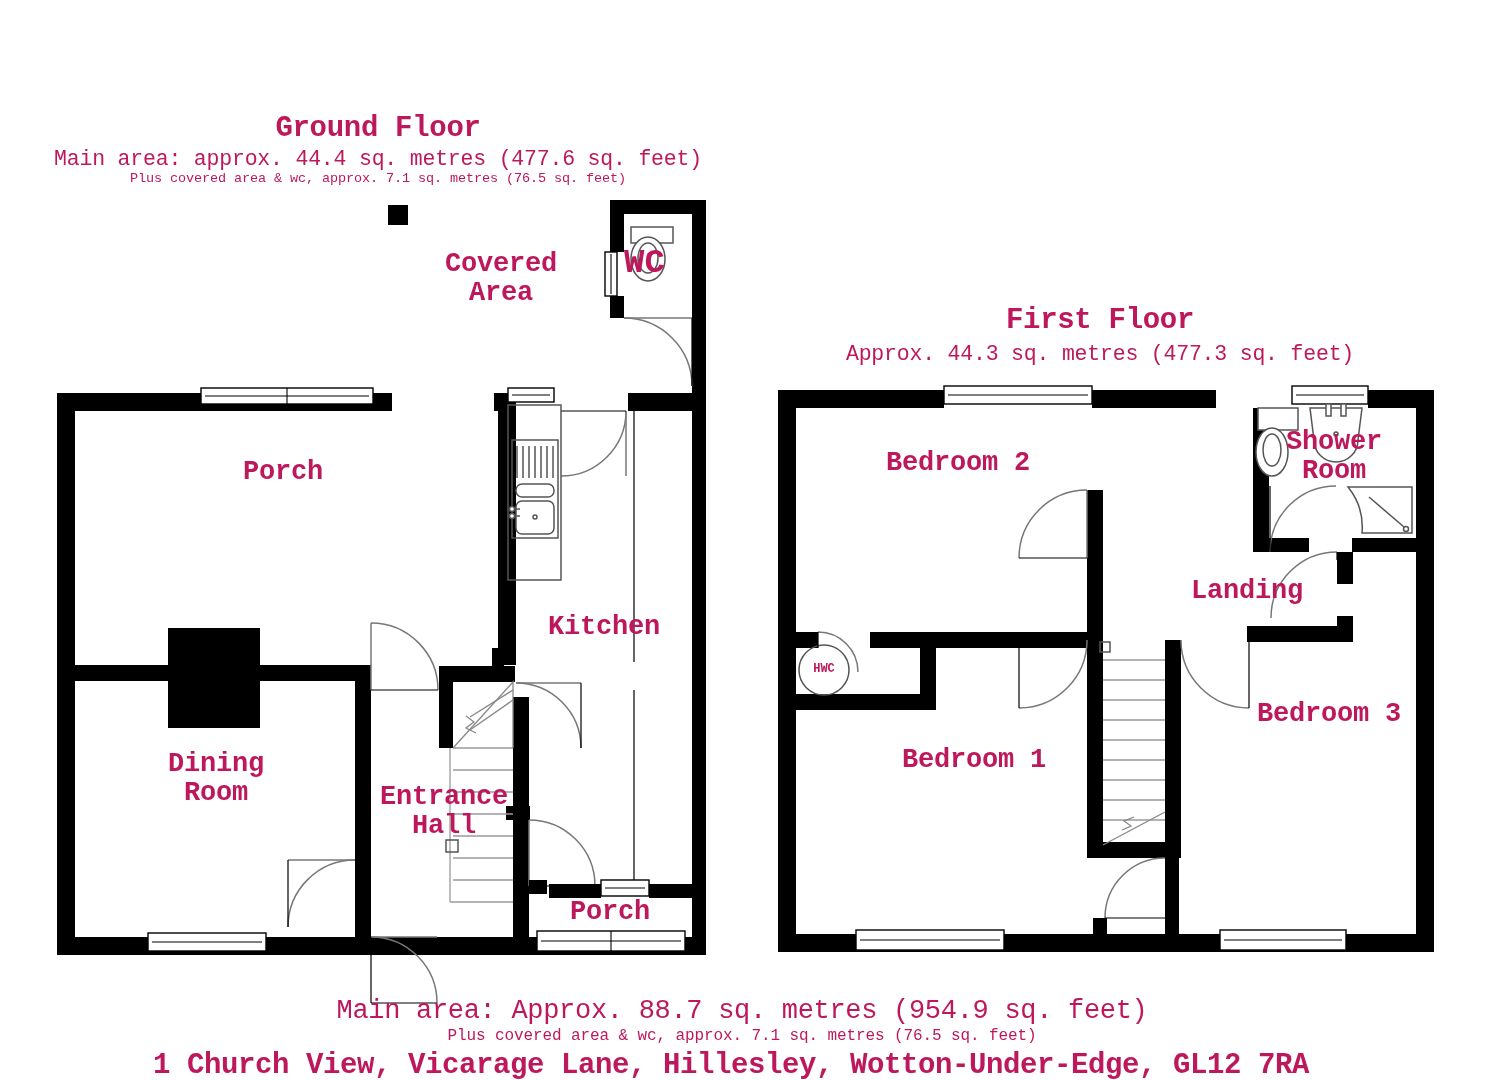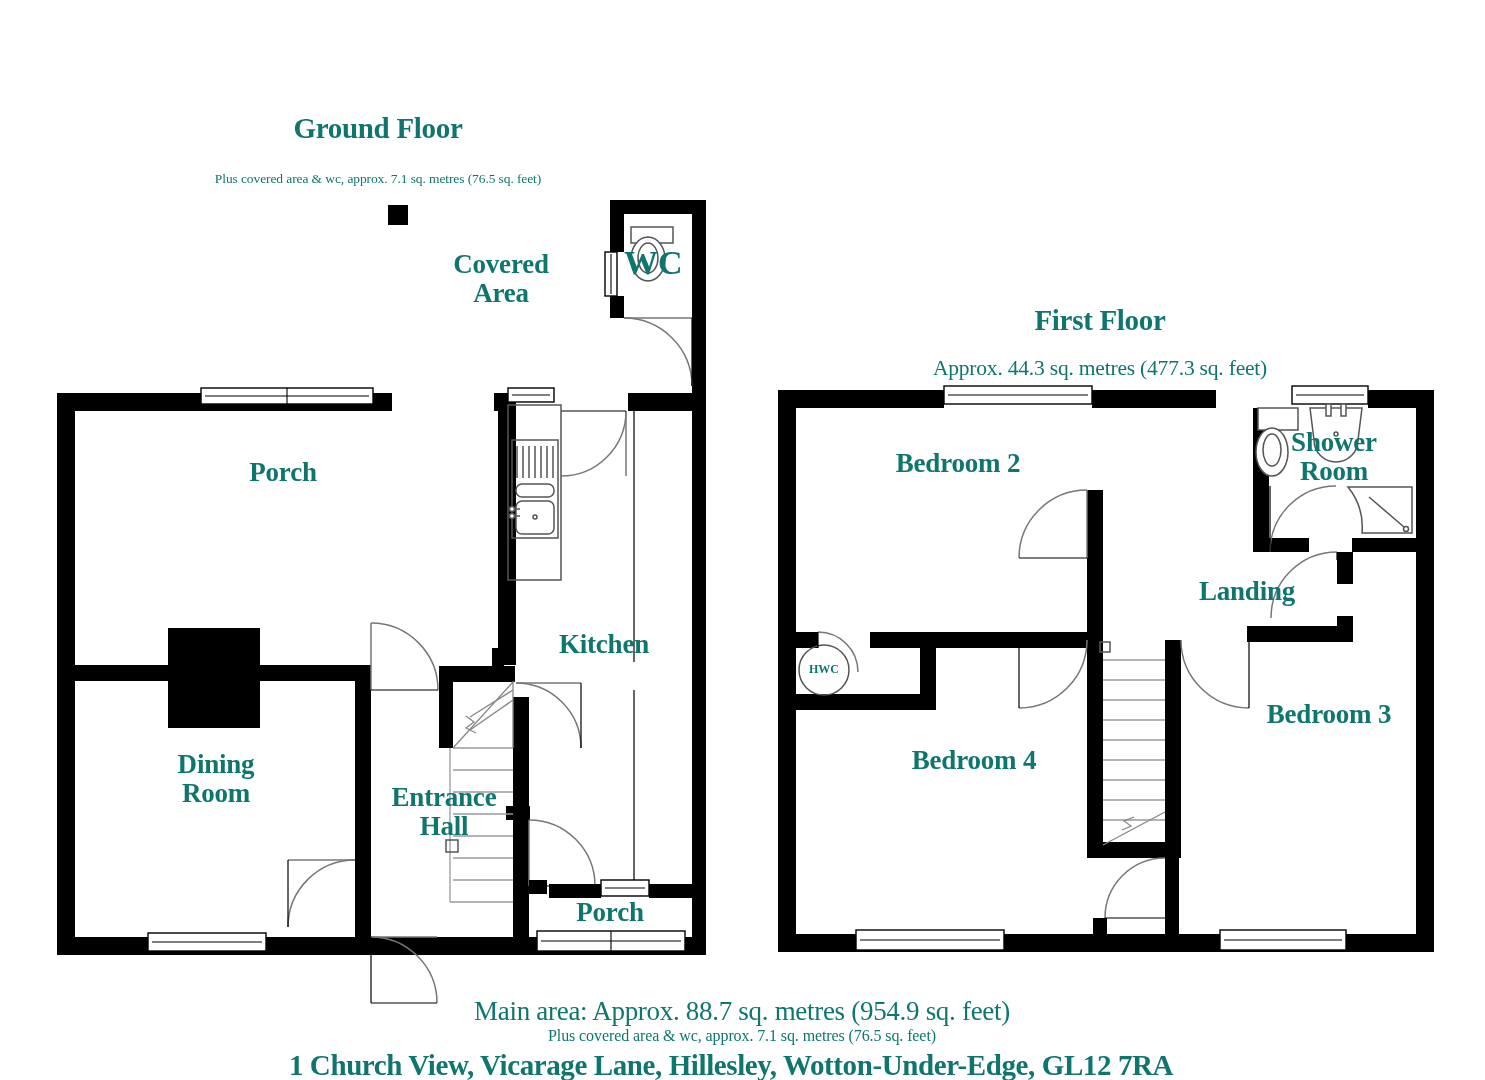--- a/index.html
+++ b/index.html
@@ -32,23 +32,23 @@
   .swing { fill: none; stroke: #777777; stroke-width: 1.5; }
   .fixture { fill: #ffffff; stroke: #555555; stroke-width: 1.5; }
   .fixture-nofill { fill: none; stroke: #555555; stroke-width: 1.5; }
   .win { fill: #ffffff; stroke: #000000; stroke-width: 1.4; }
   .winline { stroke: #000000; stroke-width: 1.1; }
   .stairline { stroke: #888888; stroke-width: 1.3; fill: none; }
   .stairtread { stroke: #9a9a9a; stroke-width: 1.3; fill: none; }
 
   .txt {
     position: absolute;
-    font-family: Liberation Serif, serif;
+    font-family: Liberation Mono, monospace;
     white-space: nowrap;
-    color: #0f766e;
+    color: #be185d;
   }
   .room-label {
     font-weight: bold;
     font-size: 27px;
     line-height: 1.08;
     text-align: center;
     letter-spacing: -0.2px;
   }
   .hdr-title {
     font-weight: bold;
@@ -92,24 +92,25 @@
     font-weight: bold;
   }
   .ctr { transform: translateX(-50%); }
 </style>
 </head>
 <body>
 
 <div id="stage">
 
   <div class="txt hdr-title ctr" style="left:378px; top:112px;">Ground Floor</div>
+  <div class="txt hdr-sub ctr" style="left:378px; top:147px;">Main area: approx. 44.4 sq. metres (477.6 sq. feet)</div>
   <div class="txt hdr-sub2 ctr" style="left:378px; top:171px;">Plus covered area &amp; wc, approx. 7.1 sq. metres (76.5 sq. feet)</div>
 
   <div class="txt hdr-title ctr" style="left:1100px; top:304px;">First Floor</div>
-  <div class="txt hdr-sub ctr" style="left:1100px; top:356px;text-align:right;">Approx. 44.3 sq. metres (477.3 sq. feet)</div>
+  <div class="txt hdr-sub ctr" style="left:1100px; top:342px;text-align:right;">Approx. 44.3 sq. metres (477.3 sq. feet)</div>
 
   <svg class="plan" viewBox="0 0 1485 1080">
 
     <g>
 
       <rect class="wall" x="388" y="205" width="20" height="20"></rect>
 
       <rect class="wall" x="610" y="200" width="96" height="14"></rect>
 
       <rect class="wall" x="692" y="200" width="14" height="755"></rect>
@@ -405,21 +406,21 @@
 
   <div class="txt room-label ctr" style="left:501px; top:250px;">
     <span>Covered</span><br>
     <span>Area</span>
   </div>
 
   <div class="txt wc-label" style="left:624px; top:244px;">WC</div>
 
   <div class="txt room-label ctr" style="left:283px; top:458px;">Porch</div>
 
-  <div class="txt room-label ctr" style="left:604px; top:613px;margin-top:17px;">Kitchen</div>
+  <div class="txt room-label ctr" style="left:604px; top:613px;">Kitchen</div>
 
   <div class="txt room-label ctr" style="left:216px; top:750px;">
     <span>Dining</span><br>
     <span>Room</span>
   </div>
 
   <div class="txt room-label ctr" style="left:444px; top:783px;">
     <span>Entrance</span><br>
     <span>Hall</span>
   </div>
@@ -430,21 +431,21 @@
 
   <div class="txt room-label ctr" style="left:1334px; top:428px;">
     <span>Shower</span><br>
     <span>Room</span>
   </div>
 
   <div class="txt room-label ctr" style="left:1247px; top:577px;">Landing</div>
 
   <div class="txt room-label ctr" style="left:1329px; top:700px;">Bedroom 3</div>
 
-  <div class="txt room-label ctr" style="left:974px; top:746px;">Bedroom 4</div>
+  <div class="txt room-label ctr" style="left:974px; top:746px;">Bedroom 1</div>
 
   <div class="txt hwc-label ctr" style="left:824px; top:662px;">HWC</div>
 
   <div class="txt foot-main ctr" style="left:742px; top:996px;">Main area: Approx. 88.7 sq. metres (954.9 sq. feet)</div>
   <div class="txt foot-sub ctr" style="left:742px; top:1027px;">Plus covered area &amp; wc, approx. 7.1 sq. metres (76.5 sq. feet)</div>
   <div class="txt foot-addr ctr" style="left:731px; top:1049px;">1 Church View, Vicarage Lane, Hillesley, Wotton-Under-Edge, GL12 7RA</div>
 
 </div>
 
 </body></html>

